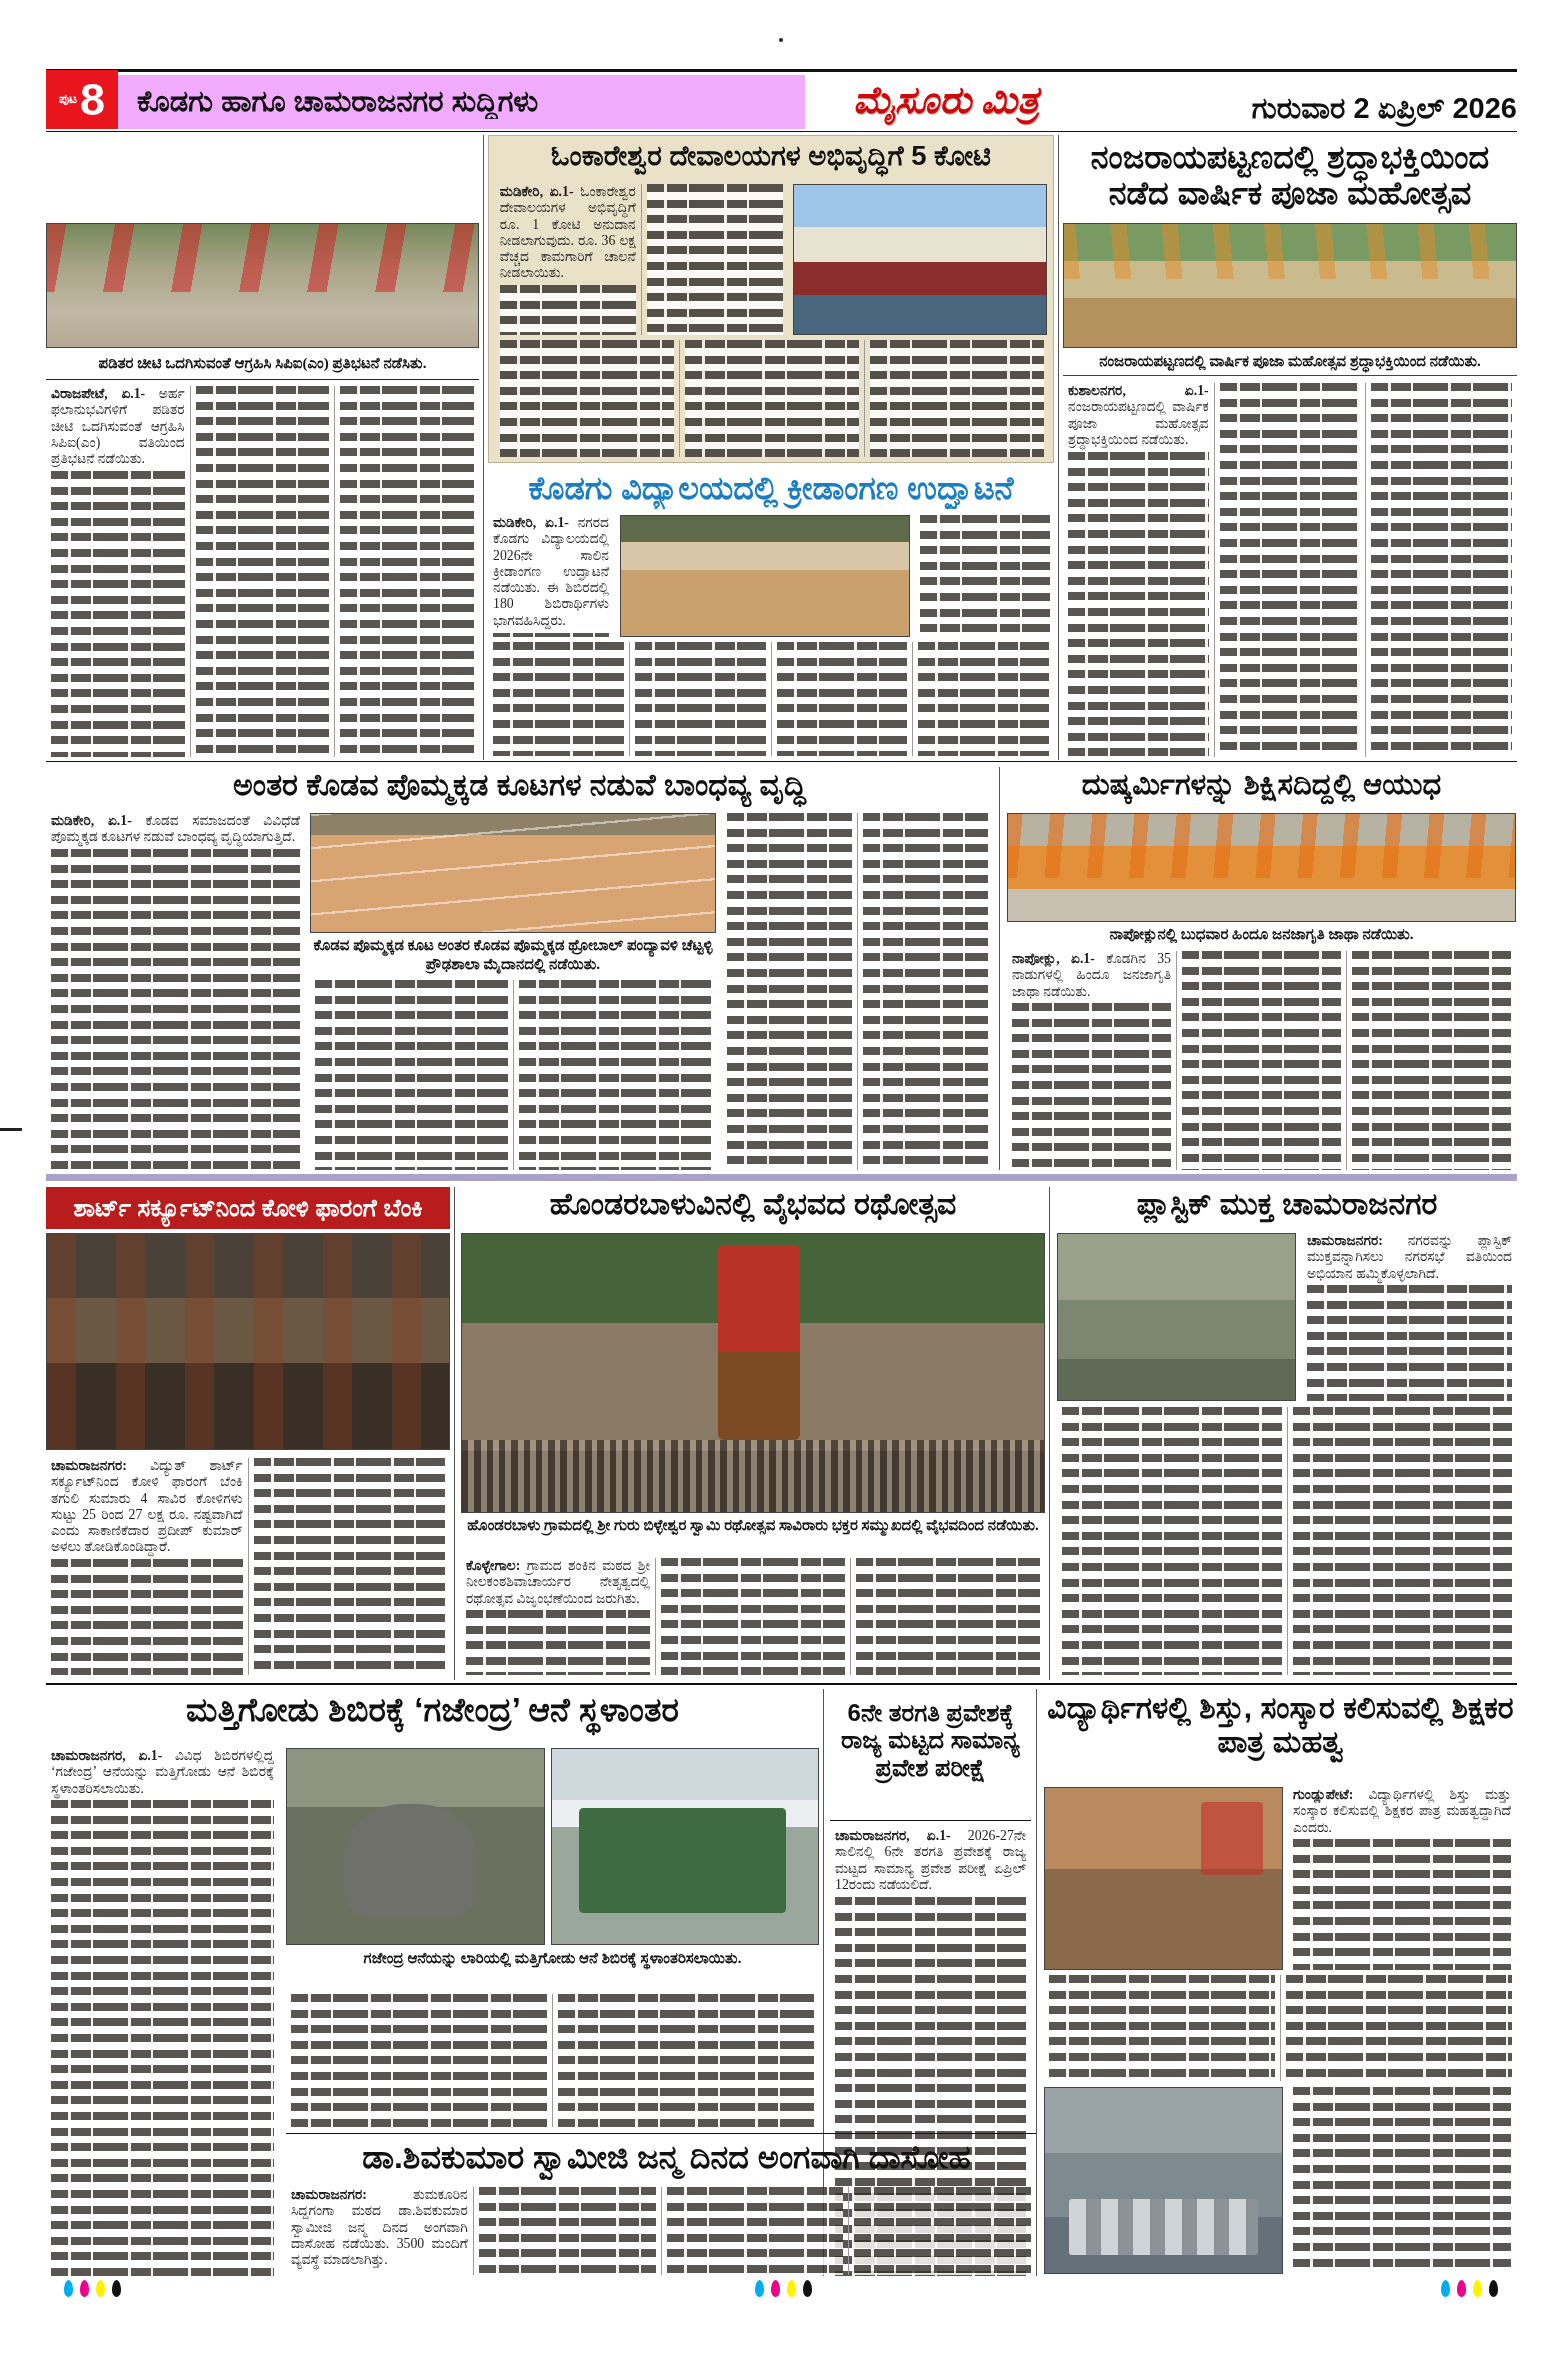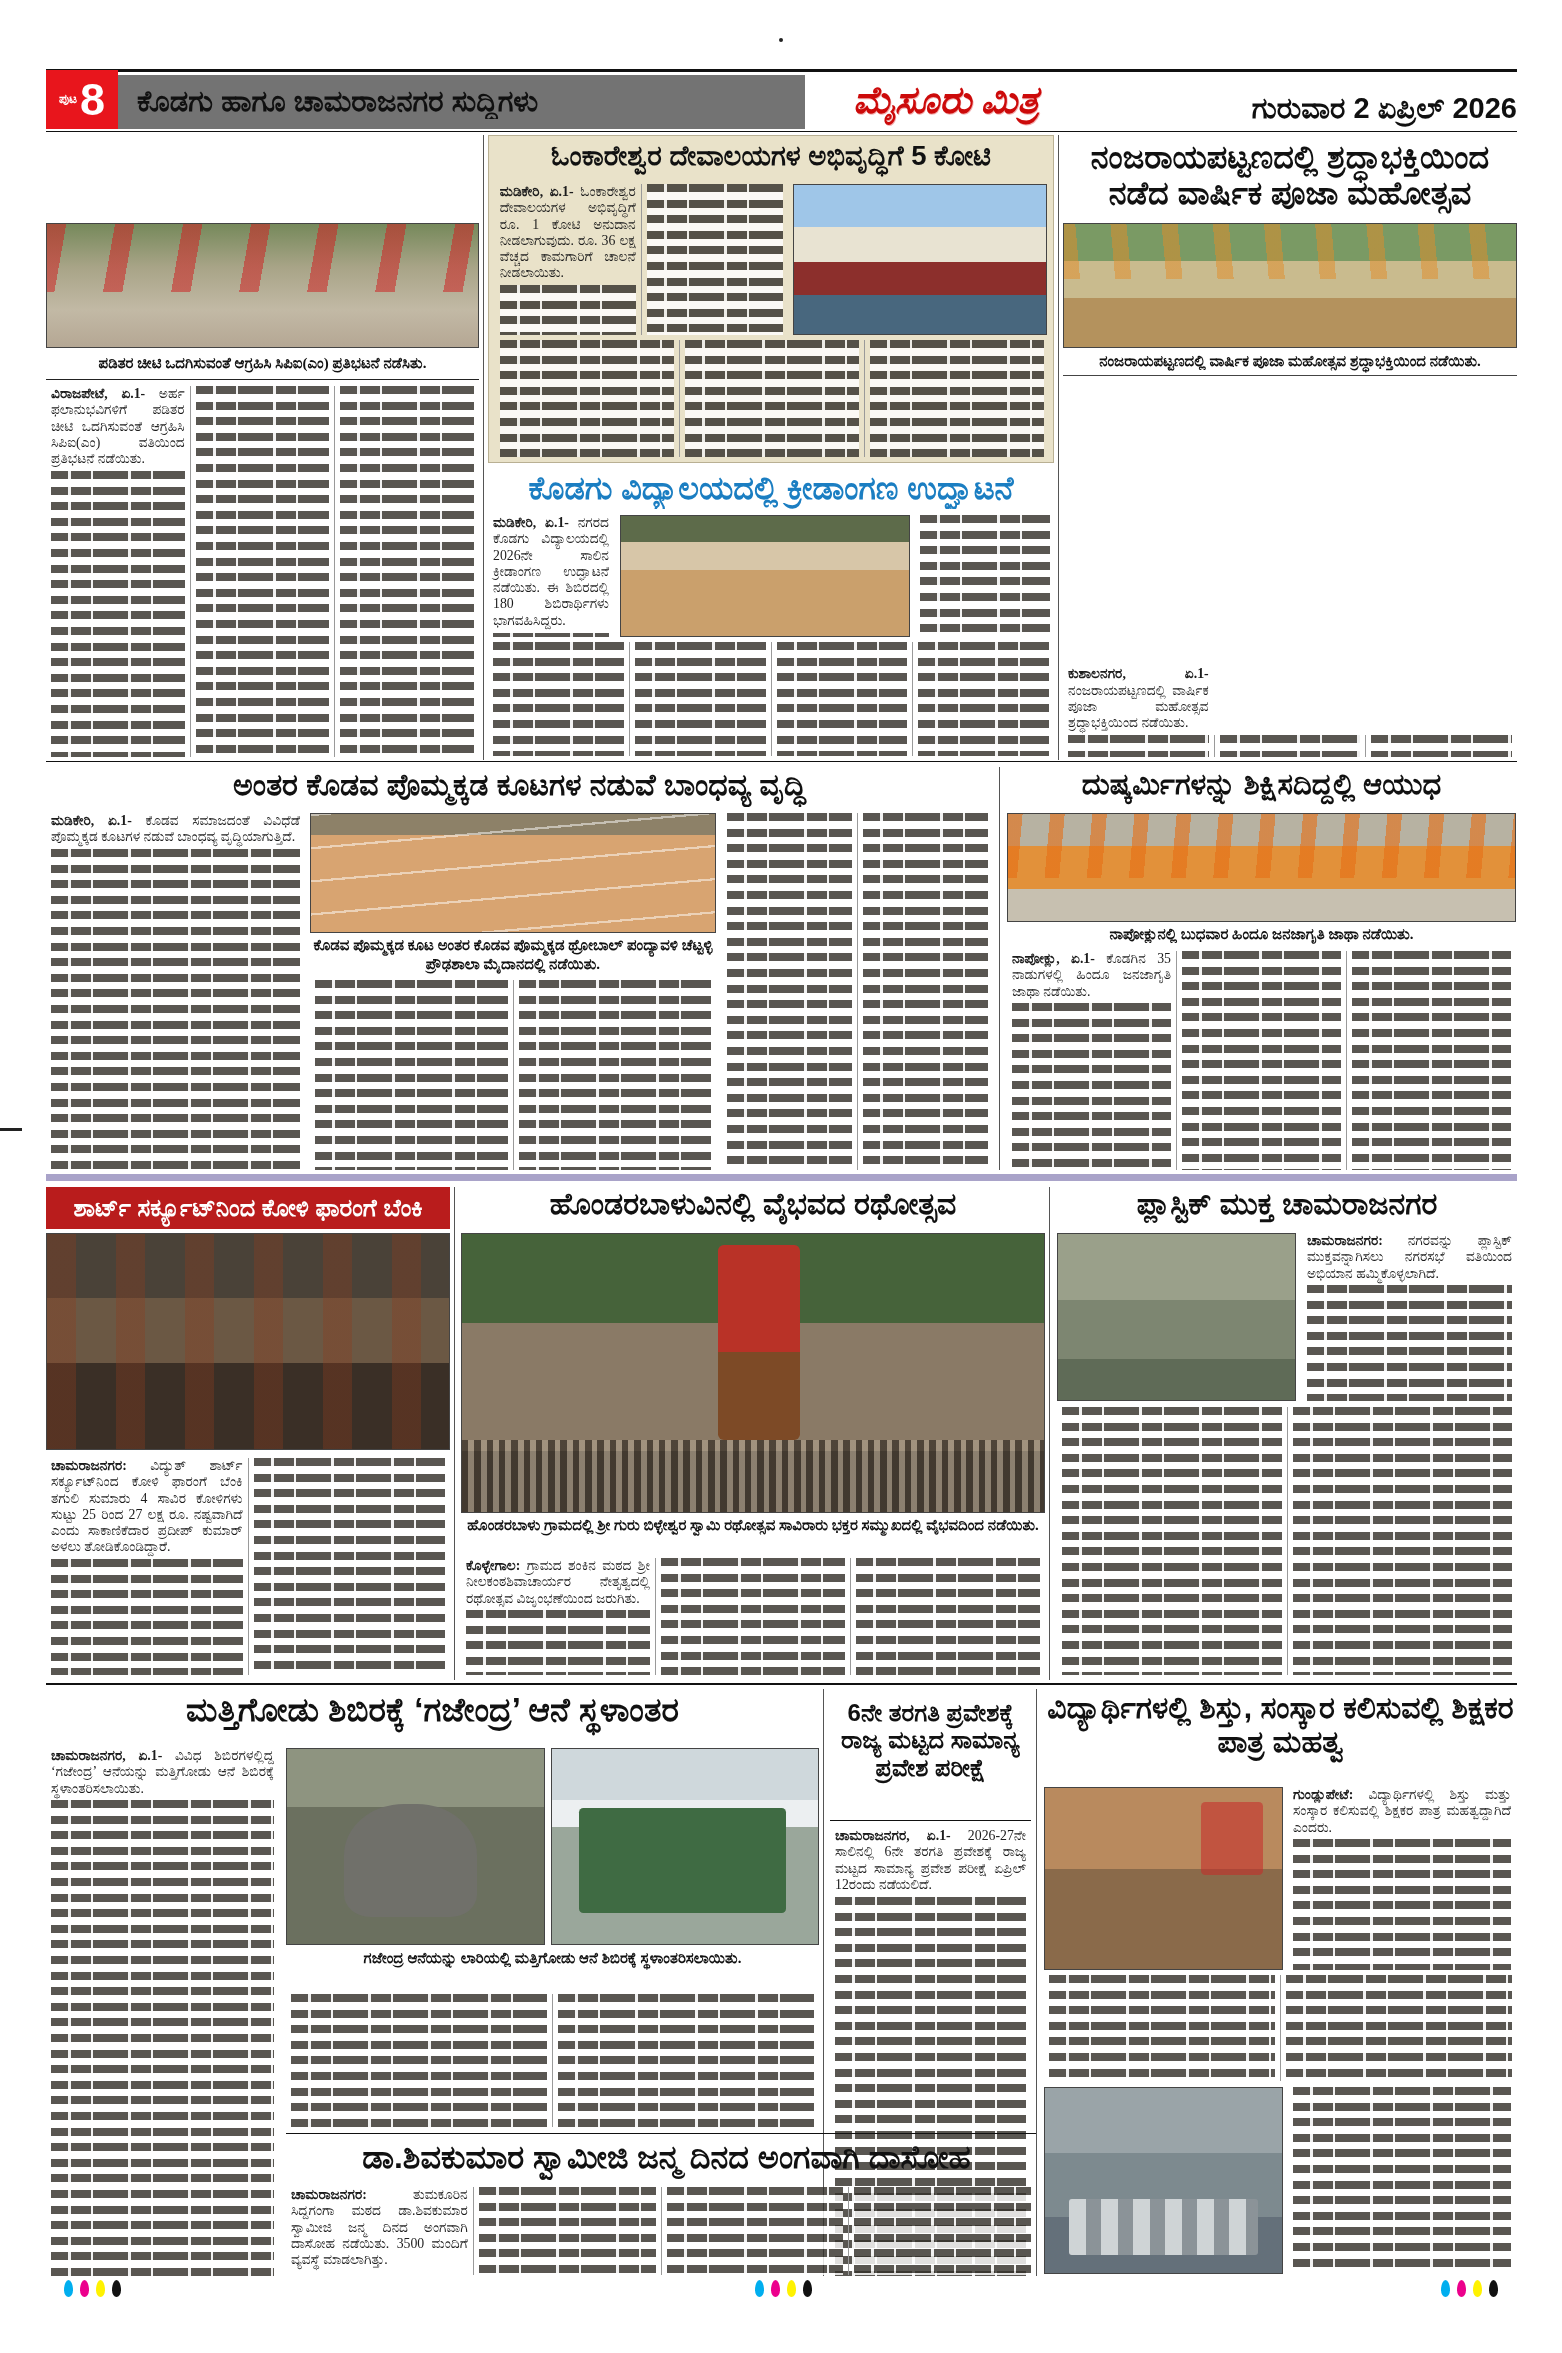--- a/index.html
+++ b/index.html
@@ -21,21 +21,21 @@
   .ex{font-size:13.8px;line-height:16.3px;text-align:justify;margin:0 0 3.6px 0;}
   .dl{font-weight:bold;}
   .sim{flex:1;min-height:22px;opacity:.82;
     background-image:
       repeating-linear-gradient(90deg, rgba(255,255,255,0) 0px, rgba(255,255,255,0) 17.4px,
         rgba(255,255,255,.92) 17.4px, rgba(255,255,255,.92) 20px,
         rgba(255,255,255,0) 20px, rgba(255,255,255,0) 40px,
         rgba(255,255,255,.92) 40px, rgba(255,255,255,.92) 42px,
         rgba(255,255,255,0) 42px, rgba(255,255,255,0) 60px),
       repeating-linear-gradient(180deg, #35322c 0px, #35322c 8px, #ffffff 8px, #ffffff 15.6px);}
-  .header-band{background:#737373;display:flex;align-items:center;}
+  .header-band{background:#f0abfc;display:flex;align-items:center;}
   .pagebox{background:#e8151c;color:#fff;display:flex;align-items:center;justify-content:center;gap:2.9px;}
   .pagebox .lbl{font-size:12.3px;font-weight:bold;writing-mode:horizontal-tb;}
   .pagebox .num{font-size:45px;font-weight:bold;font-family:"Liberation Sans",sans-serif;line-height:1;}
   .section-title{font-family:"Liberation Sans",sans-serif;font-weight:bold;font-size:29px;color:#101010;
                  padding-left:19px;overflow:hidden;white-space:nowrap;}
   .masthead{font-family:"Liberation Serif",serif;font-style:italic;font-weight:bold;font-size:38px;
             color:#cc0a0a;text-align:center;text-shadow:0.7px 0.7px 0 #f2b0b0;overflow:hidden;}
   .edition-date{font-family:"Liberation Sans",sans-serif;font-weight:bold;font-size:29px;color:#101010;
                 text-align:right;overflow:hidden;white-space:nowrap;}
   .beige{background:#e9e2c9;border:0.7px solid #b9b093;box-sizing:border-box;}
@@ -140,21 +140,21 @@
   </div>
 
   <div class="abs vrule" style="left:1058px;top:135px;height:625px;"></div>
 
   <div class="abs hl" style="left:1063px;top:139px;width:454px;height:80px;font-size:32px;">ನಂಜರಾಯಪಟ್ಟಣದಲ್ಲಿ ಶ್ರದ್ಧಾಭಕ್ತಿಯಿಂದ ನಡೆದ ವಾರ್ಷಿಕ ಪೂಜಾ ಮಹೋತ್ಸವ</div>
   <div class="abs photo" style="left:1063px;top:223px;width:454px;height:125px;
        background:linear-gradient(180deg,#7a9a64 0 30%,#c9bb8e 30% 60%,#b4925d 60% 100%);">
     <div style="width:100%;height:45%;background:repeating-linear-gradient(85deg, rgba(226,140,40,.5) 0 16px, rgba(226,140,40,0) 16px 51px);"></div>
   </div>
   <div class="abs cap" style="left:1063px;top:352px;width:454px;height:23px;border-bottom:0.7px solid #444;">ನಂಜರಾಯಪಟ್ಟಣದಲ್ಲಿ ವಾರ್ಷಿಕ ಪೂಜಾ ಮಹೋತ್ಸವ ಶ್ರದ್ಧಾಭಕ್ತಿಯಿಂದ ನಡೆಯಿತು.</div>
-  <div class="abs body-row" style="left:1063px;top:383px;width:454px;height:374px;align-items:flex-end;">
+  <div class="abs body-row" style="left:1063px;top:383px;width:454px;height:374px;">
     <div class="tcol">
       <p class="ex"><span class="dl">ಕುಶಾಲನಗರ, ಏ.1-</span> <span>ನಂಜರಾಯಪಟ್ಟಣದಲ್ಲಿ ವಾರ್ಷಿಕ ಪೂಜಾ ಮಹೋತ್ಸವ ಶ್ರದ್ಧಾಭಕ್ತಿಯಿಂದ ನಡೆಯಿತು.</span></p>
       <div class="sim"></div>
     </div>
     <div class="tcol">
         <div class="sim"></div>
       </div>
     <div class="tcol">
         <div class="sim"></div>
       </div>

